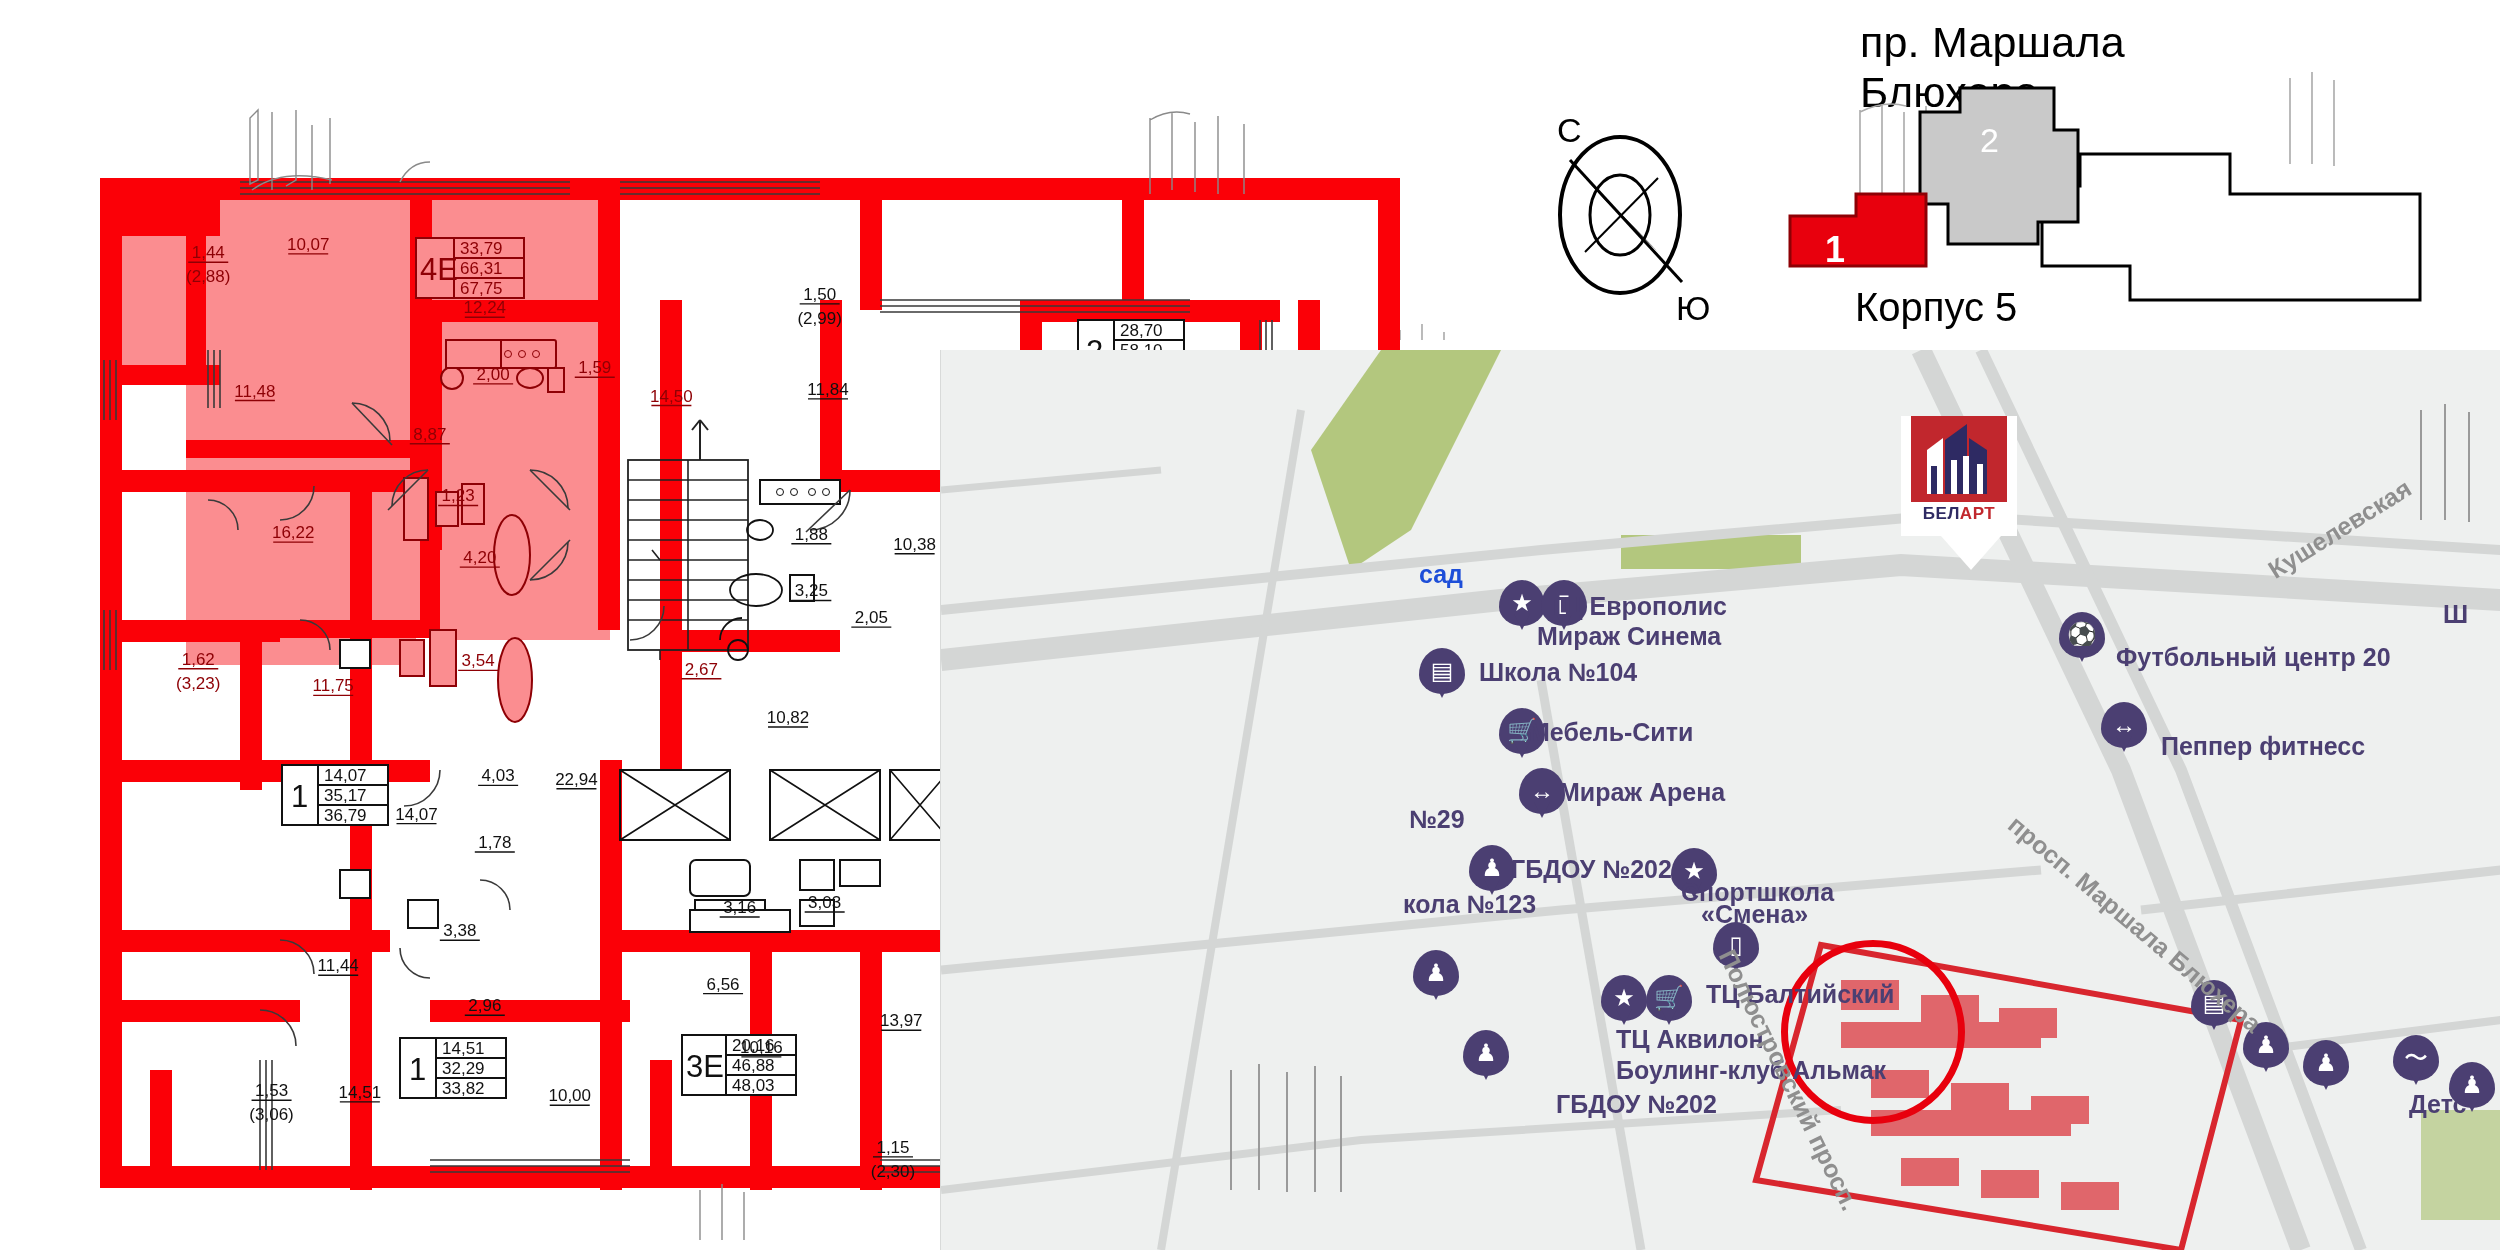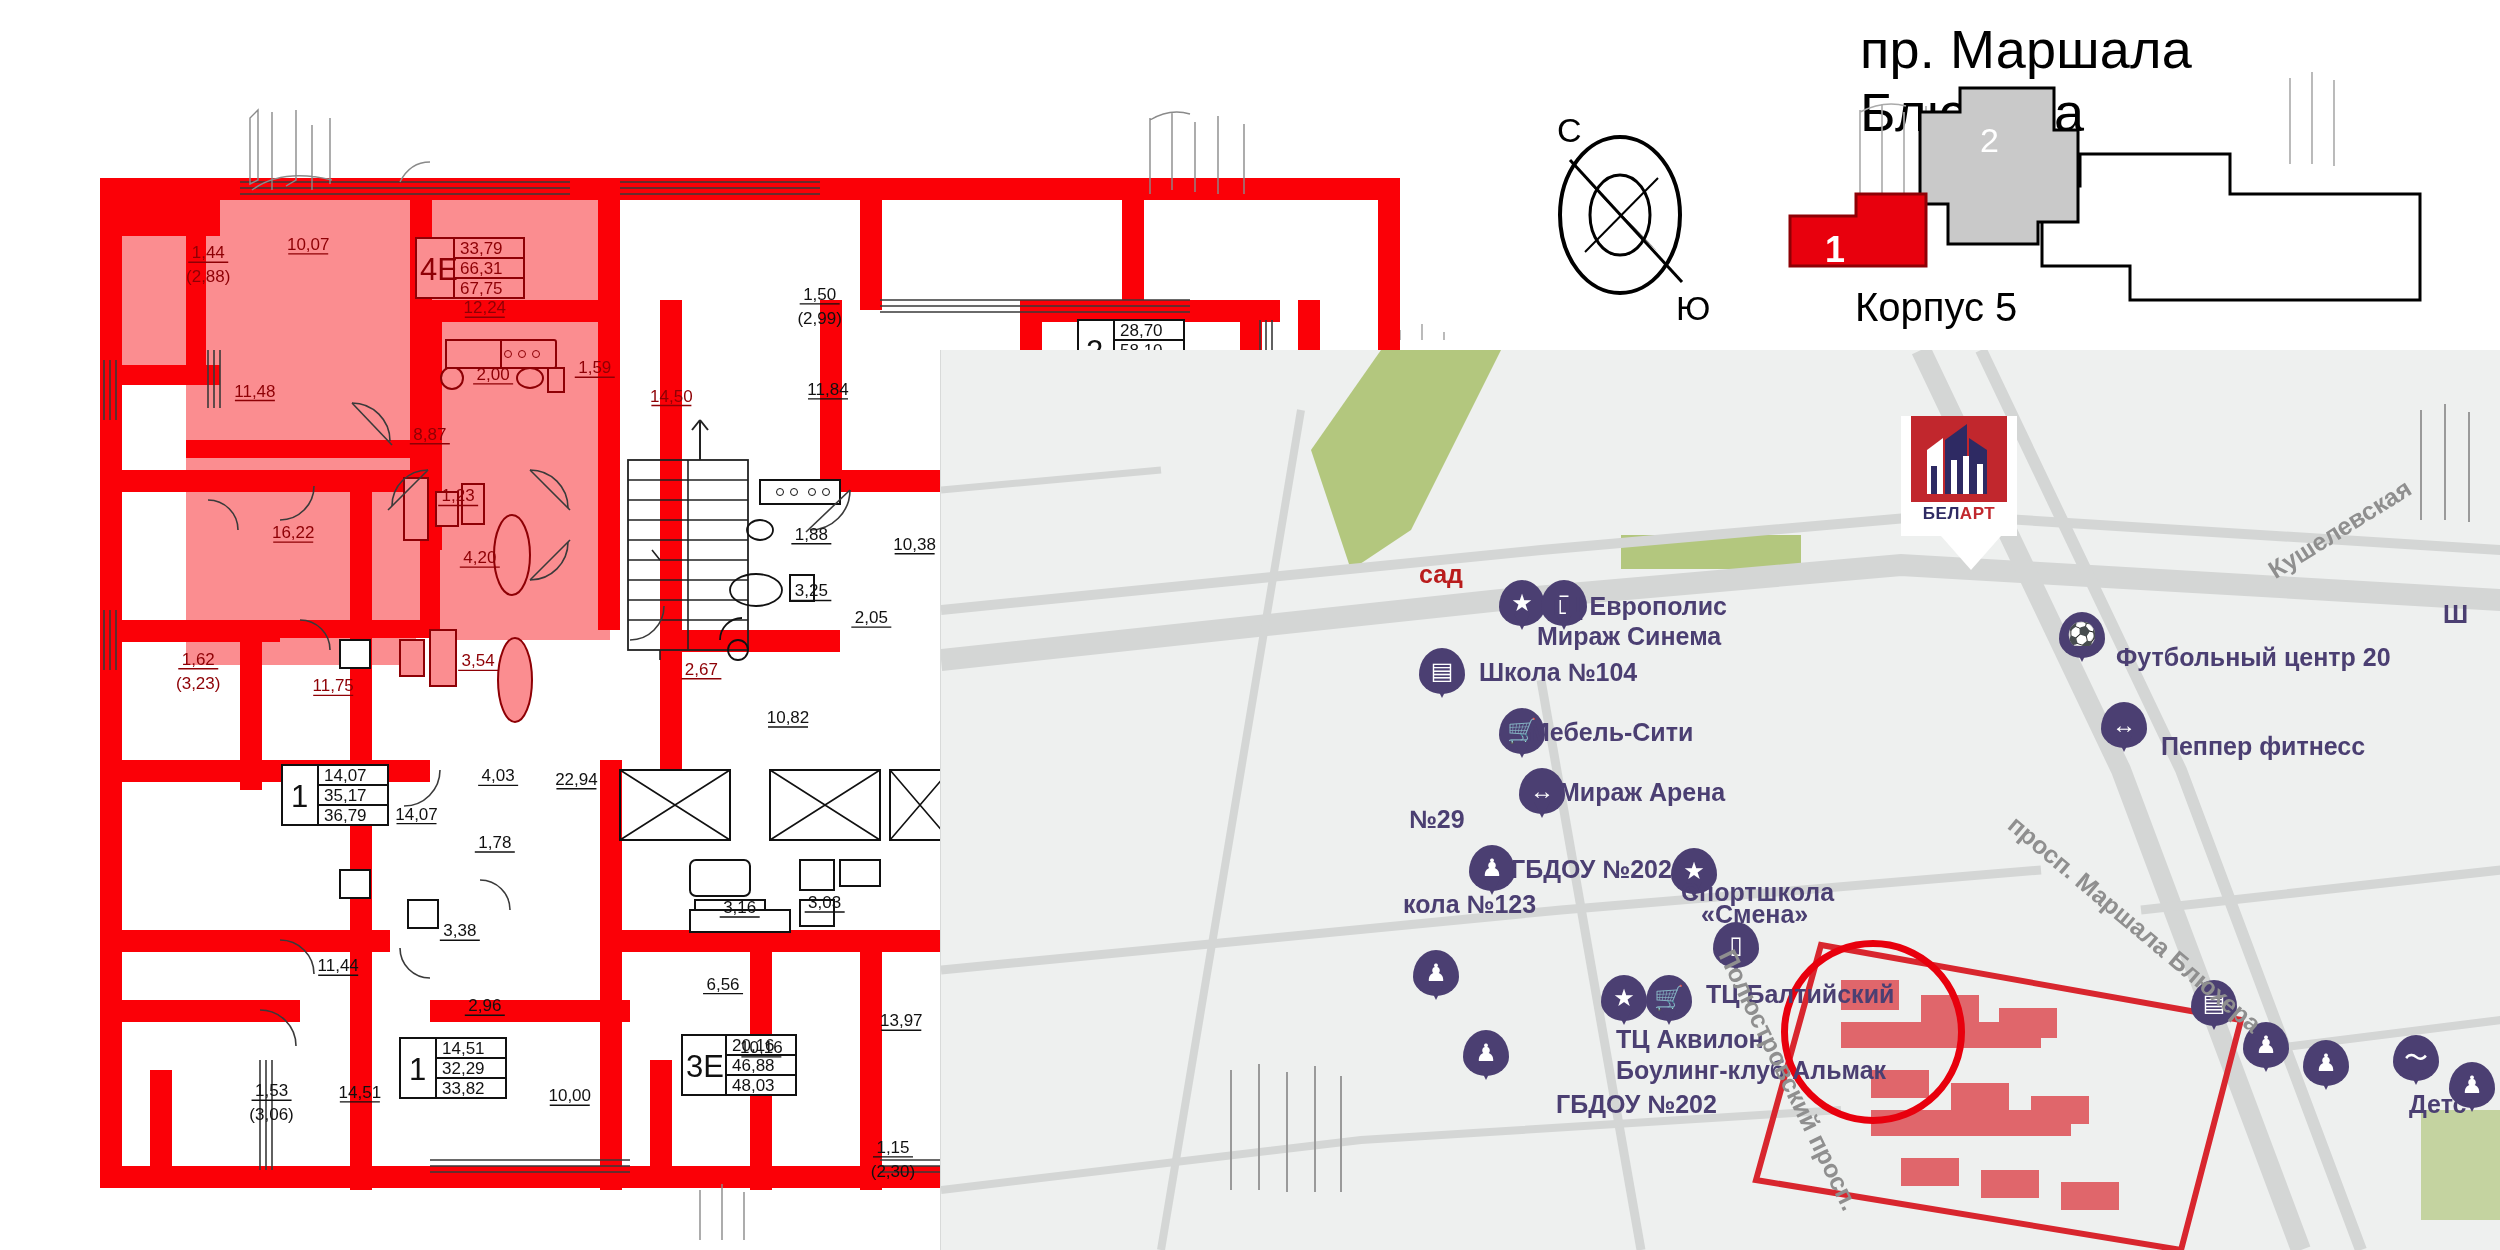--- a/index.html
+++ b/index.html
@@ -8,21 +8,21 @@
 
   
   .abs{position:absolute;}
   .plan-wrap{position:absolute;left:0;top:0;width:1400px;height:1250px;}
   svg{display:block;}
 
   
   .right-panel{position:absolute;left:1400px;top:0;width:1100px;height:1250px;}
 
   .street-title{position:absolute;left:460px;top:18px;width:420px;
-    font-size:54px;line-height:1.16;color:#000;letter-spacing:.2px;}
+    font-size:43px;line-height:1.16;color:#000;letter-spacing:.2px;}
 
   .korpus-label{position:absolute;left:455px;top:285px;width:500px;
     font-size:40px;color:#000;text-align:left;}
 
   
   .map-box{position:absolute;left:-460px;top:350px;width:1560px;height:900px;
      background:#eef0ef;overflow:hidden;border-left:1px solid #d8dad9;}
   .map-label{position:absolute;color:#4b3f72;font-weight:bold;font-size:25px;
      line-height:1.15;white-space:nowrap;}
   .poi{position:absolute;width:46px;height:46px;border-radius:50% 50% 50% 50%/
@@ -622,21 +622,21 @@
         </div>
         <div class="poi" style="left: 902px; top: 490px;">
           <span class="gl">♟</span>
         </div>
         <div class="poi" style="left: 992px; top: 485px;">
           <span class="gl">〜</span>
         </div>
         <div class="poi" style="left: 1048px; top: 512px;">
           <span class="gl">♟</span>
         </div>
-        <div class="map-label" style="left: 18px; top: 10px; color: #b91c1c;">сад</div>
+        <div class="map-label" style="left: 18px; top: 10px; color: #1d4ed8;">сад</div>
         <div class="map-label" style="left: 148px; top: 42px; text-align: center;">ТЦ Европолис</div>
         <div class="map-label" style="left: 136px; top: 72px;">Мираж Синема</div>
         <div class="map-label" style="left: 78px; top: 108px;">Школа №104</div>
         <div class="map-label" style="left: 128px; top: 168px;">Мебель-Сити</div>
         <div class="map-label" style="left: 8px; top: 255px;">№29</div>
         <div class="map-label" style="left: 158px; top: 228px;">Мираж Арена</div>
         <div class="map-label" style="left: 110px; top: 305px;">ГБДОУ №202</div>
         <div class="map-label" style="left: 2px; top: 340px;">кола №123</div>
         <div class="map-label" style="left: 280px; top: 328px;">Спортшкола</div>
         <div class="map-label" style="left: 300px; top: 350px;">«Смена»</div>

